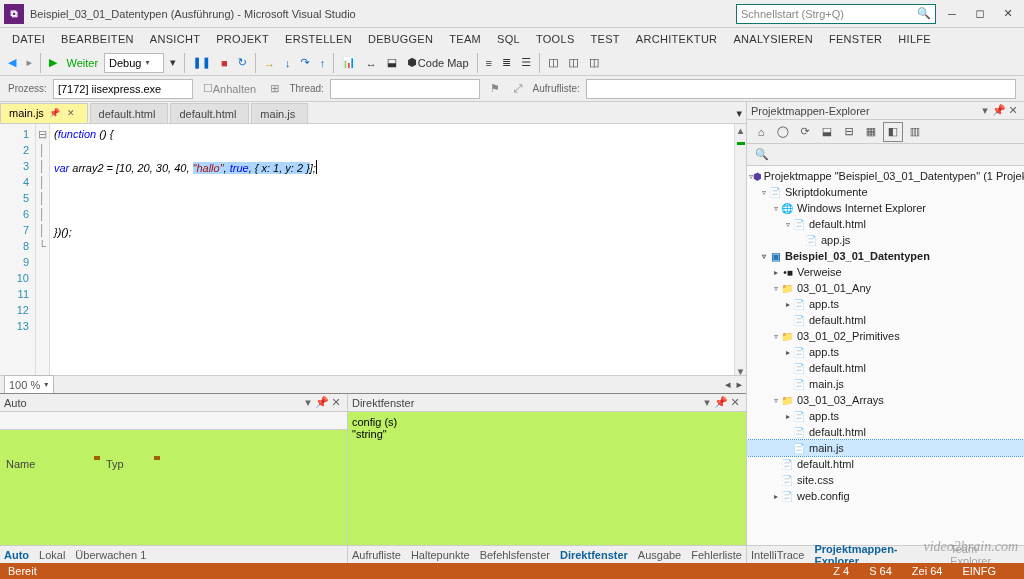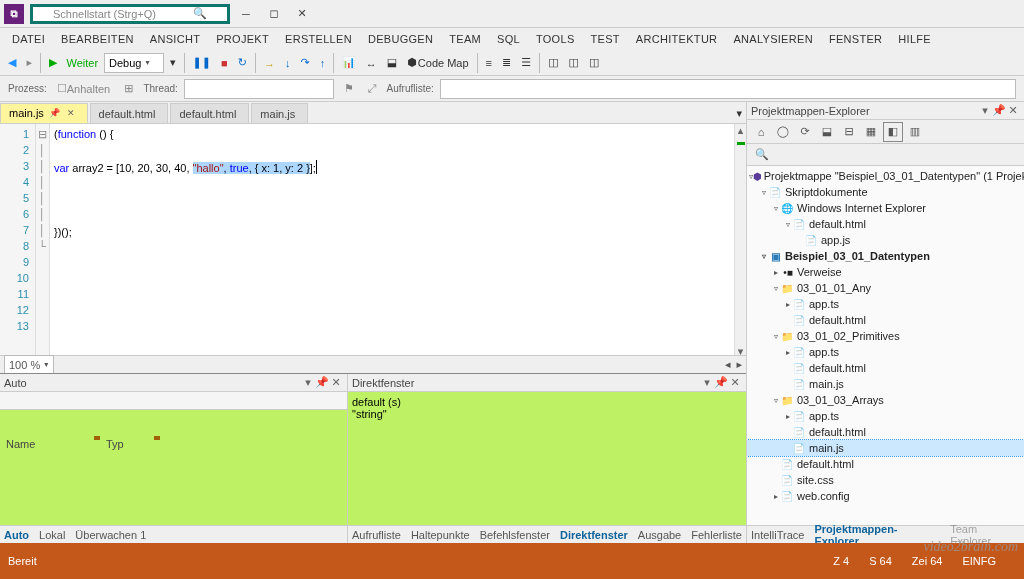--- a/index.html
+++ b/index.html
@@ -1,41 +1,41 @@
 <!DOCTYPE html>
 <html><head>
 <meta charset="utf-8">
 <style>
 * { margin: 0; padding: 0; box-sizing: border-box; font-family: "Segoe UI", Tahoma, sans-serif; font-size: 11px; }
 body { background: #efefef; width: 1024px; height: 579px; overflow: hidden; display: flex; flex-direction: column; }
 .titlebar { height: 28px; background: #efefef; display: flex; align-items: center; padding: 0 4px; border-bottom: 1px solid #ccc; }
 .vs-logo { width: 20px; height: 20px; background: #68217a; color: #fff; display: flex; align-items: center; justify-content: center; font-weight: bold; font-size: 10px; margin-right: 6px; }
 .title-text { flex: 1; color: #444; }
-.search-box { width: 200px; height: 20px; border: 3px solid #0f766e; background: #fff; padding: 0 20px; display: flex; align-items: center; color: #888; font-size: 10px; }
+.search-box { width: 200px; height: 20px; border: 1px solid #0f766e; background: #fff; padding: 0 4px; display: flex; align-items: center; color: #888; font-size: 10px; }
 .winbtn { width: 24px; height: 20px; display: flex; align-items: center; justify-content: center; color: #444; cursor: pointer; margin-left: 4px; }
 .menubar { height: 22px; background: #efefef; display: flex; align-items: center; padding: 0 4px; }
 .menubar span { padding: 2px 8px; color: #333; cursor: pointer; letter-spacing: 0.3px; }
 .toolbar { height: 26px; background: #efefef; display: flex; align-items: center; padding: 0 4px; gap: 2px; border-bottom: 1px solid #ccc; }
 .tbtn { height: 20px; padding: 0 4px; display: flex; align-items: center; justify-content: center; cursor: pointer; color: #333; }
 .tbtn.sep { border-left: 1px solid #bbb; margin: 0 2px; width: 1px; padding: 0; }
 .combo { height: 20px; border: 1px solid #bbb; background: #fff; padding: 0 4px; display: flex; align-items: center; font-size: 10px; min-width: 60px; }
 .combo::after { content: "▾"; margin-left: 4px; font-size: 8px; color: #555; }
 .debugbar { height: 26px; background: #efefef; display: flex; align-items: center; padding: 0 8px; gap: 6px; border-bottom: 1px solid #ccc; }
 .debuglabel { color: #666; font-size: 10px; }
 .debugfield { height: 20px; border: 1px solid #bbb; background: #fff; padding: 0 4px; flex: 0 0 140px; display: flex; align-items: center; font-size: 10px; }
 .maincols { flex: 1; display: flex; overflow: hidden; }
 .editorpane { flex: 1; display: flex; flex-direction: column; background: #fff; }
 .tabstrip { height: 22px; background: #efefef; display: flex; align-items: flex-end; border-bottom: 1px solid #ccc; }
 .dtab { height: 20px; padding: 0 12px 0 8px; display: flex; align-items: center; font-size: 10px; color: #444; border: 1px solid transparent; position: relative; cursor: pointer; }
 .dtab.active { background: #fff59d; border: 1px solid #ccc; border-bottom: 1px solid #fff59d; color: #000; }
 .dtab .pin, .dtab .close { margin-left: 6px; font-size: 9px; color: #666; }
 .dtab.inactive { background: #e0e0e0; border: 1px solid #ccc; border-bottom: none; margin-left: 2px; }
 .editorbody { flex: 1; display: flex; background: #fff; position: relative; }
 .gutter { width: 36px; background: #f5f5f5; color: #2b91af; text-align: right; padding: 2px 6px 0 0; font-family: Consolas, monospace; font-size: 12px; line-height: 16px; border-right: 1px solid #ddd; }
-.codearea { flex: 1; padding: 2px 0 0 4px; font-family: Consolas, monospace; font-size: 12px; line-height: 16px; color: #000; position: relative; }
+.codearea { flex: 1; padding: 2px 0 0 4px; font-family: Consolas, monospace; font-size: 12px; line-height: 16px; color: #000; position: relative; font-style: italic; }
 .outline-col { width: 14px; background: #f5f5f5; border-right: 1px solid #ddd; font-family: Consolas, monospace; font-size: 10px; color: #888; text-align: center; line-height: 16px; padding-top: 2px;}
 .kw { color: #0000ff; }
 .str { color: #a31515; }
 .sel { background: #add6ff; }
 .zoombar { height: 18px; background: #efefef; border-top: 1px solid #ccc; display: flex; align-items: center; padding: 0 4px; font-size: 10px; color: #555; }
 .bottompanels { height: 170px; display: flex; border-top: 1px solid #888; }
 .panel { flex: 1; display: flex; flex-direction: column; background: #bef264; border-right: 1px solid #ccc; }
 .panel:last-child { border-right: none; }
 .panelhead { height: 18px; background: #efefef; display: flex; align-items: center; padding: 0 4px; font-size: 10px; color: #444; border-bottom: 1px solid #ccc; }
 .panelhead .spacer { flex: 1; }
@@ -52,34 +52,35 @@
 .explorer-tb .ebtn { width: 20px; height: 20px; display: flex; align-items: center; justify-content: center; cursor: pointer; color: #555; font-size: 11px;}
 .explorer-search { height: 22px; display: flex; align-items: center; padding: 0 4px; border-bottom: 1px solid #ccc; }
 .explorer-search input { flex: 1; height: 18px; border: 1px solid #bbb; padding: 0 4px; font-size: 10px; }
 .tree { flex: 1; overflow: auto; background: #fafafa; padding: 2px 0; }
 .tnode { display: flex; align-items: center; height: 16px; padding: 0 2px; font-size: 11px; color: #222; cursor: pointer; white-space: nowrap; }
 .tnode .arrow { width: 10px; font-size: 8px; color: #555; text-align: center; }
 .tnode .icon { width: 14px; text-align: center; font-size: 10px; margin-right: 2px; }
 .tnode.sel { background: #cce8ff; outline: 1px dotted #3399ff; }
 .tnode.bold { font-weight: 700; }
 .ind1 { padding-left: 12px; } .ind2 { padding-left: 24px; } .ind3 { padding-left: 36px; } .ind4 { padding-left: 48px; }
-.statusbar { height: 36px; background: #c4571a; color: #fff; display: flex; align-items: center; padding: 0 8px; font-size: 10px; }
+.statusbar { height: 16px; background: #c4571a; color: #fff; display: flex; align-items: center; padding: 0 8px; font-size: 10px; }
 .statusbar .sitem { margin-right: 20px; }
 .statusbar .spacer { flex: 1; }
 .watermark { position: absolute; right: 6px; bottom: 24px; color: rgba(150,150,150,0.8); font-size: 14px; font-style: italic; font-family: Georgia, serif; pointer-events: none; }
 .cursor-img { display:inline-block; width:10px; height:14px; border-left:1px solid #000; position: relative; top: 2px;}
 .scroll-track { width: 12px; background: #f0f0f0; border-left: 1px solid #ddd; position: relative;}
 .marker { position:absolute; left:2px; width:8px; height:3px; background:#00a000;}
 .ic-sln{color:#5a3c9b;} .ic-fld{color:#d9a741;} .ic-js{color:#e08a00;} .ic-ts{color:#2b7bb7;} .ic-html{color:#e06c00;} .ic-css{color:#2b7bb7;} .ic-cfg{color:#555;} .ic-ie{color:#2b7bb7;}
 </style>
 </head>
 <body>
 
 <div class="titlebar">
   <div class="vs-logo">⧉</div>
+  <div class="title-text">Beispiel_03_01_Datentypen (Ausführung) - Microsoft Visual Studio</div>
   <div class="search-box">
       <span>Schnellstart (Strg+Q)</span>
       <span style="margin-left:auto">🔍</span>
     </div>
   <div class="winbtn">─</div>
   <div class="winbtn">◻</div>
   <div class="winbtn">✕</div>
 </div>
 
 <div class="menubar">
@@ -127,20 +128,23 @@
   <div class="tbtn">≣</div>
   <div class="tbtn">☰</div>
   <div class="tbtn sep"></div>
   <div class="tbtn">◫</div>
   <div class="tbtn">◫</div>
   <div class="tbtn">◫</div>
 </div>
 
 <div class="debugbar">
   <span class="debuglabel">Prozess:</span>
+  <div class="debugfield">
+      <span>[7172] iisexpress.exe</span>
+    </div>
   <span class="tbtn" style="color:#888">☐ <span>Anhalten</span></span>
   <span class="tbtn" style="color:#888">⊞</span>
   <span class="debuglabel">Thread:</span>
   <div class="debugfield" style="flex:0 0 150px"></div>
   <span class="tbtn" style="color:#888">⚑</span>
   <span class="tbtn" style="color:#888">⤢</span>
   <span class="debuglabel">Aufrufliste:</span>
   <div class="debugfield" style="flex:1"></div>
 </div>
 
@@ -236,21 +240,21 @@
       </div>
       <div class="panel">
         <div class="panelhead">
           <span>Direktfenster</span>
           <span class="spacer"></span>
           <span class="pbtn">▾</span>
           <span class="pbtn">📌</span>
           <span class="pbtn">✕</span>
         </div>
         <div class="panelbody">
-          <div>default (s)</div>
+          <div>config (s)</div>
           <div>"string"</div>
         </div>
         <div class="bottomtabs">
           <span class="btab">Aufrufliste</span>
           <span class="btab">Haltepunkte</span>
           <span class="btab">Befehlsfenster</span>
           <span class="btab active">Direktfenster</span>
           <span class="btab">Ausgabe</span>
           <span class="btab">Fehlerliste</span>
         </div>

